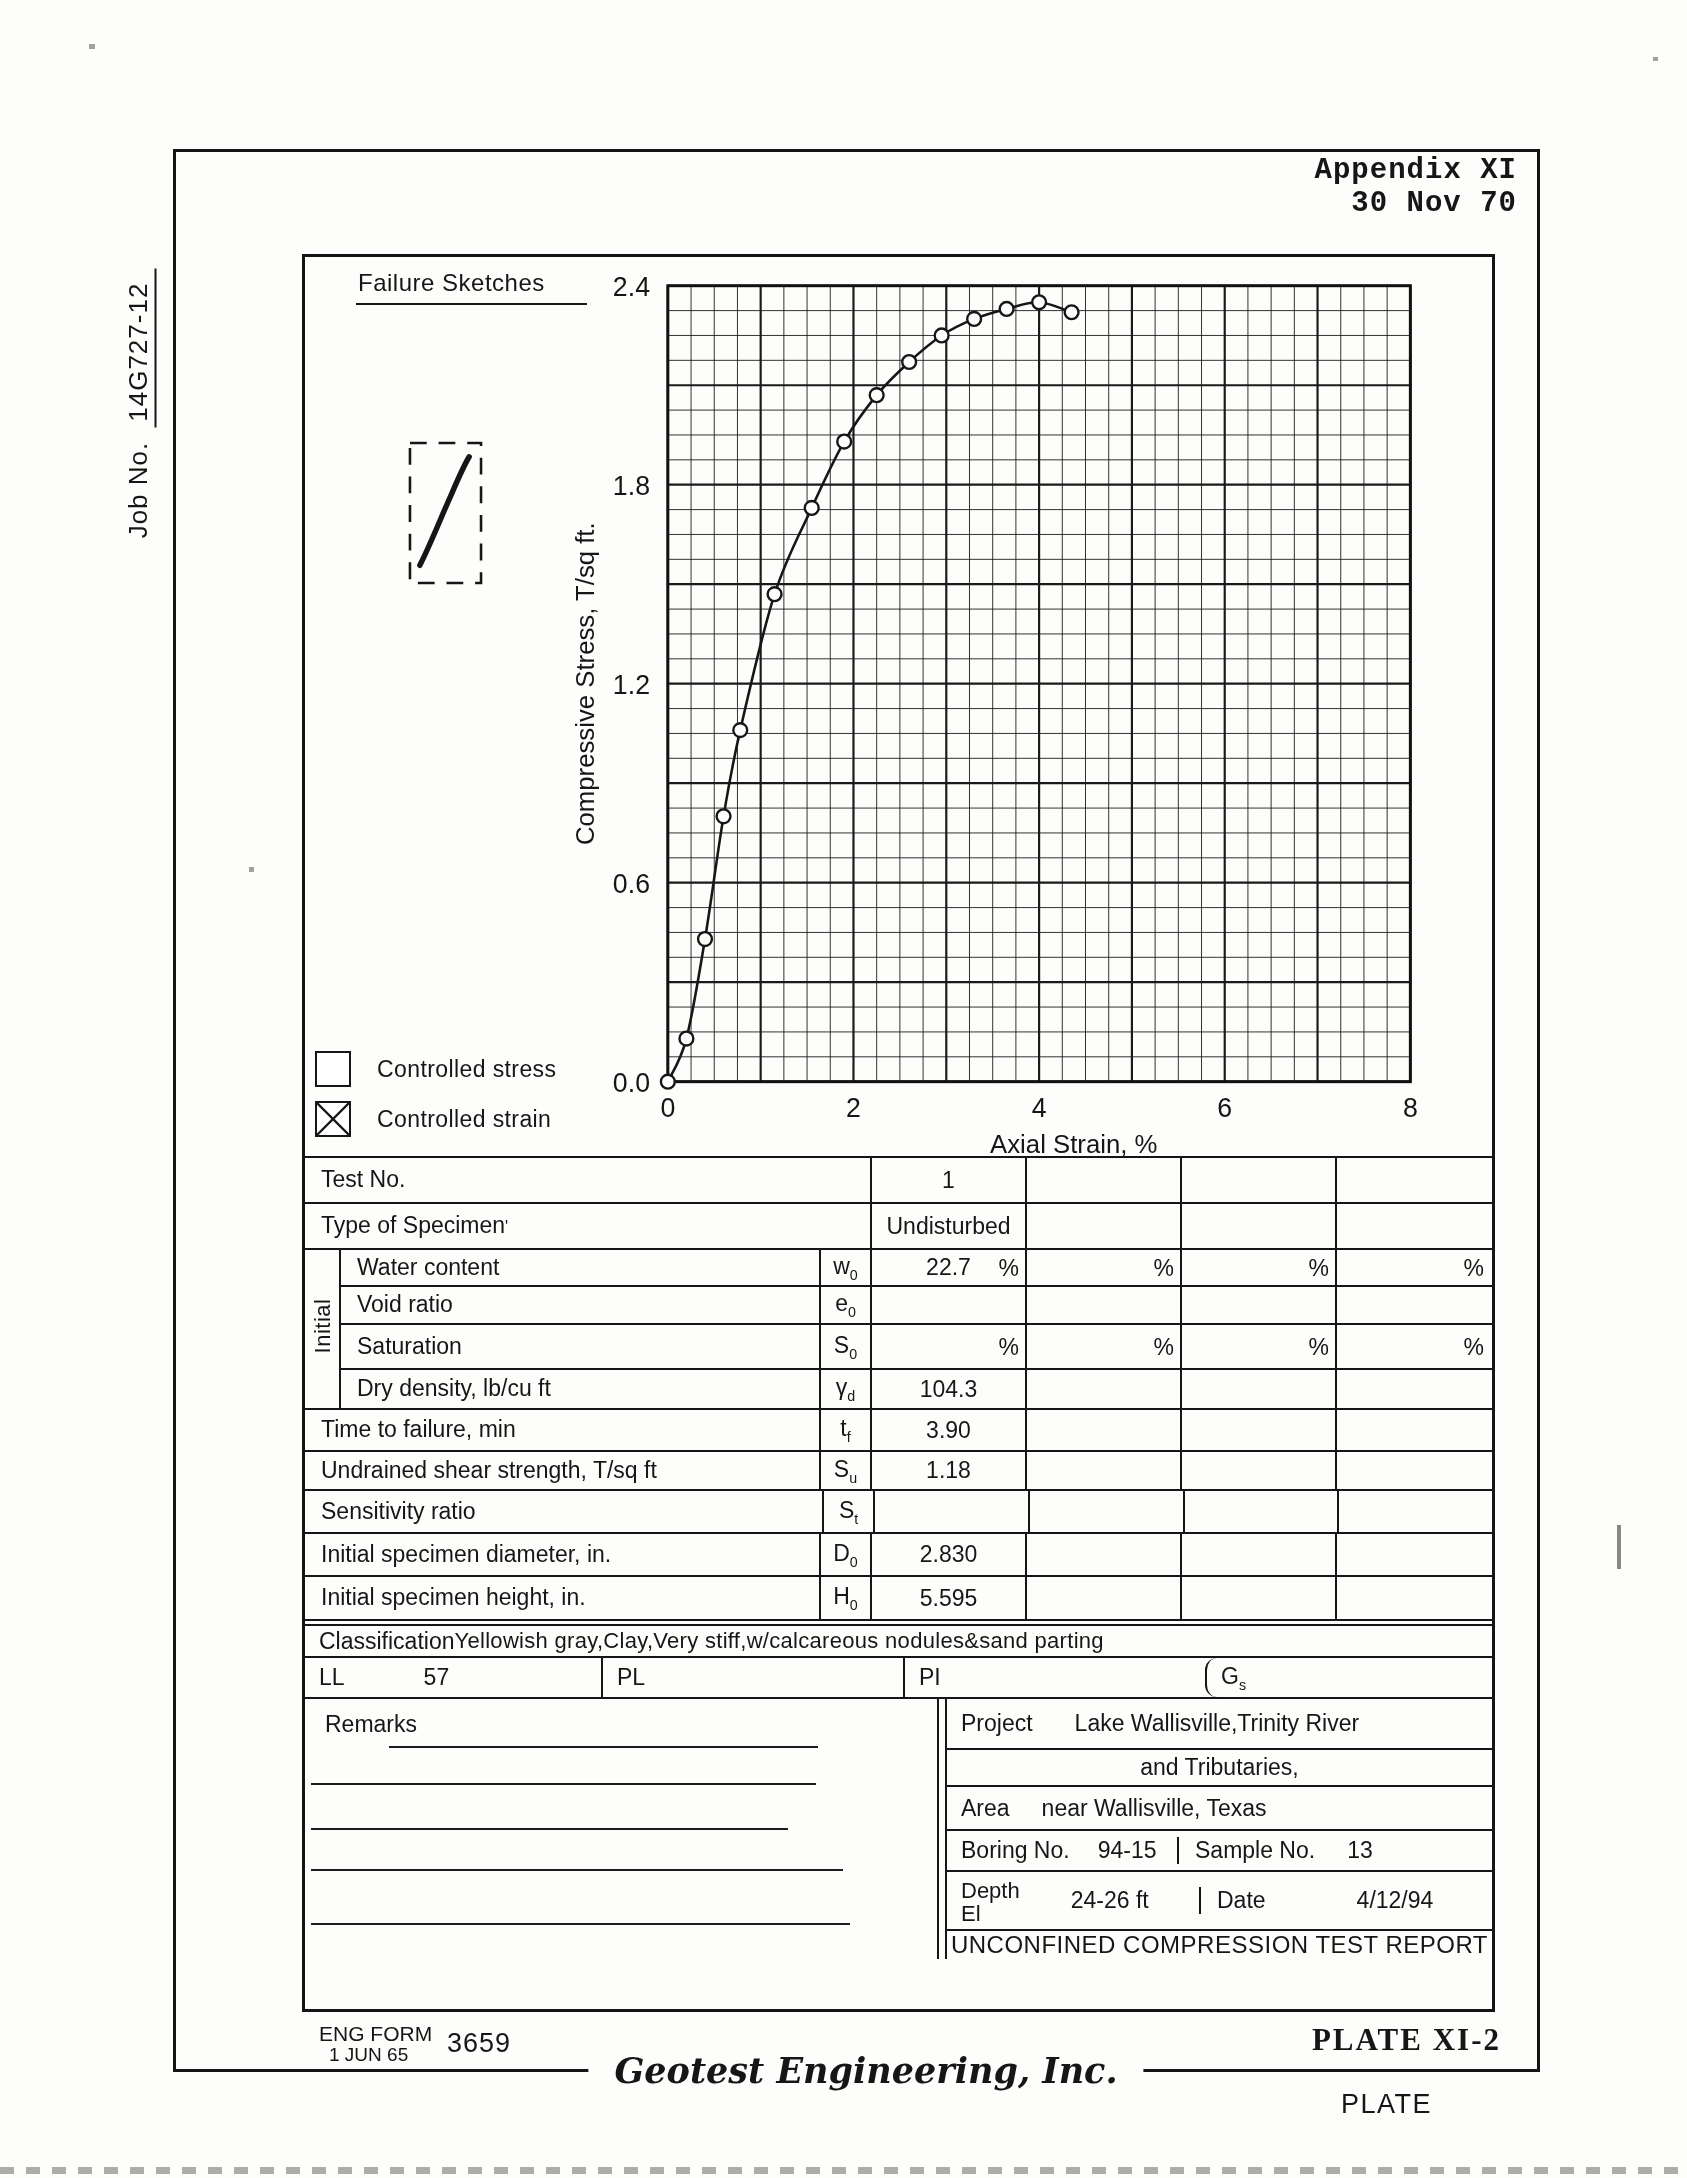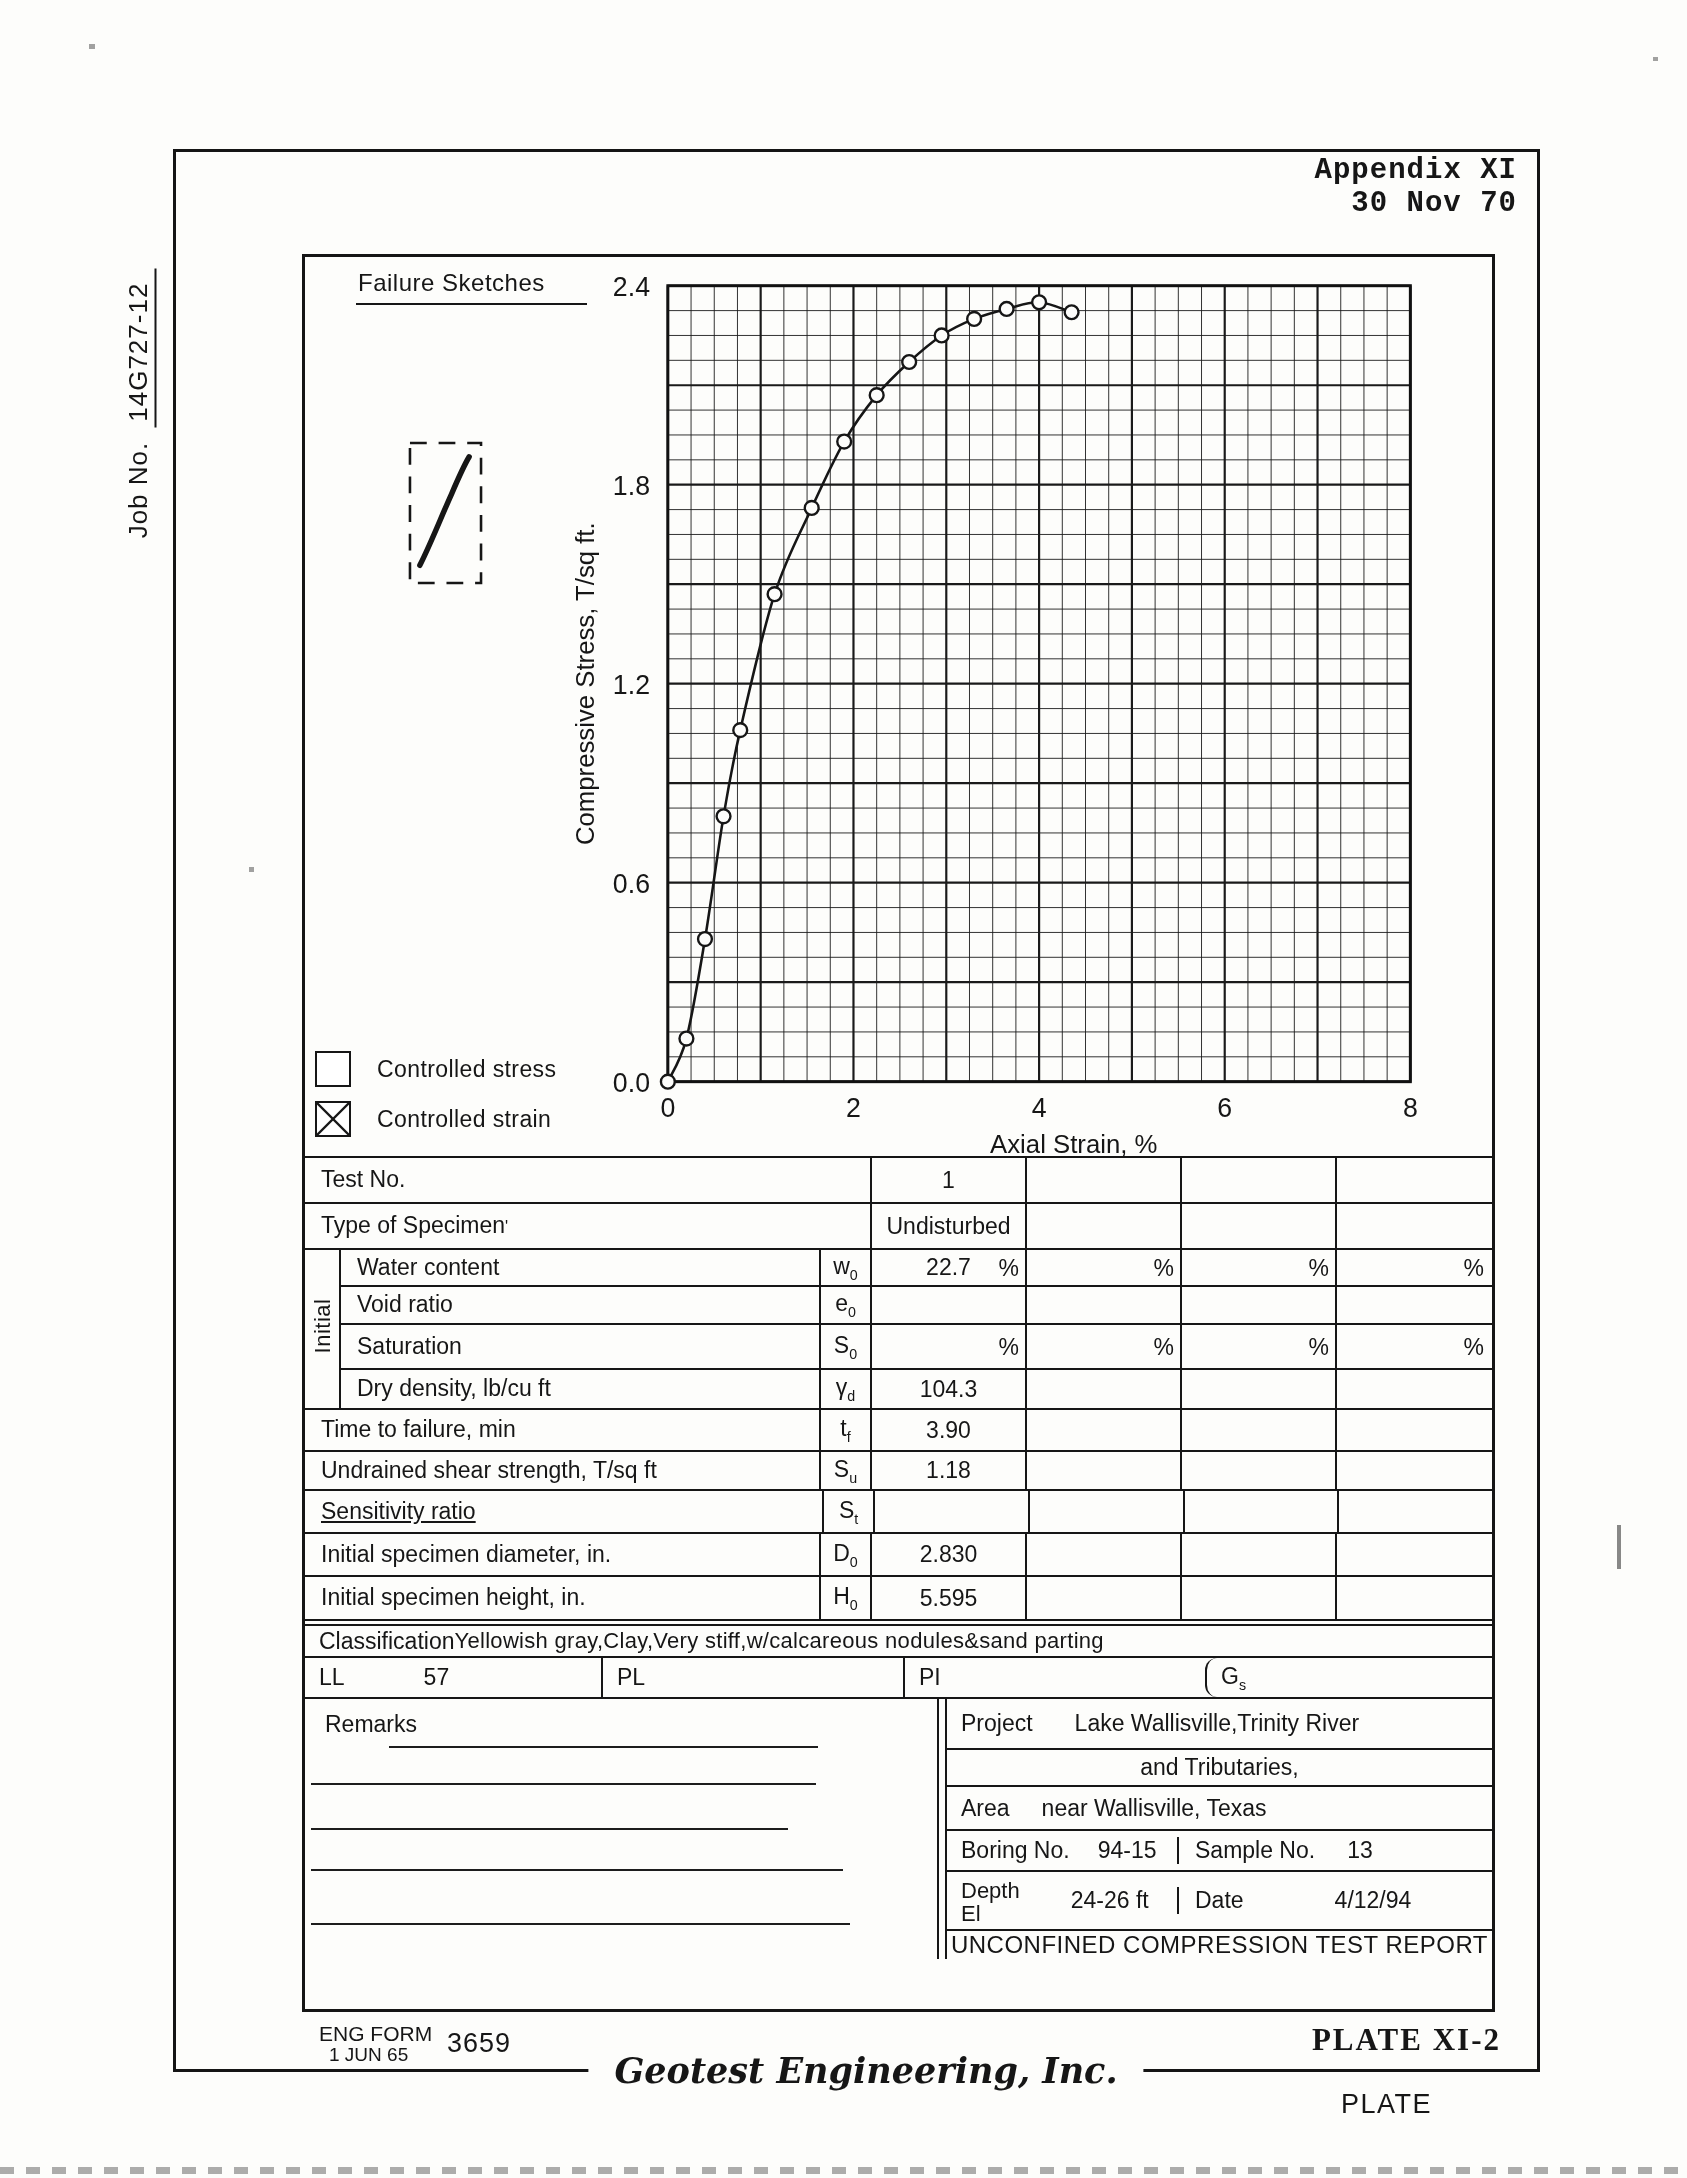--- a/index.html
+++ b/index.html
@@ -318,21 +318,21 @@
           <span>S<sub>u</sub></span>
         </div>
         <div class="vcell">
           <span>1.18</span>
         </div>
         <div class="vcell"></div>
         <div class="vcell"></div>
         <div class="vcell"></div>
       </div>
       <div class="prow bt" style="height: 43px;">
-        <div class="lab" style="width: 518px; text-decoration: underline;">Sensitivity ratio</div>
+        <div class="lab" style="width: 518px;">Sensitivity ratio</div>
         <div class="symc">
           <span>S<sub>t</sub></span>
         </div>
         <div class="vcell"></div>
         <div class="vcell"></div>
         <div class="vcell"></div>
         <div class="vcell"></div>
       </div>
       <div class="prow bt" style="height: 43px;">
         <div class="lab" style="width: 514px;">Initial specimen diameter, in.</div>
@@ -407,21 +407,21 @@
       <div class="pr bt pr-split" style="height:41px;">
         <div class="pa">
           <span>Boring No.</span>
           <span style="margin-left:28px;">94-15</span>
         </div>
         <div class="pb">
           <span>Sample No.</span>
           <span style="margin-left:32px;">13</span>
         </div>
       </div>
-      <div class="pr bt pr-split" style="height:60px;">
+      <div class="pr bt pr-split" style="height:60px;gap:22px;">
         <div class="pa">
           <span id="depth-el"><span>Depth</span><br><span>El</span></span>
           <span style="margin-left:51px;">24-26 ft</span>
         </div>
         <div class="pb">
           <span>Date</span>
           <span style="margin-left:91px;">4/12/94</span>
         </div>
       </div>
       <div class="pr bt" id="proj-title" style="height:38px;flex:1;">

